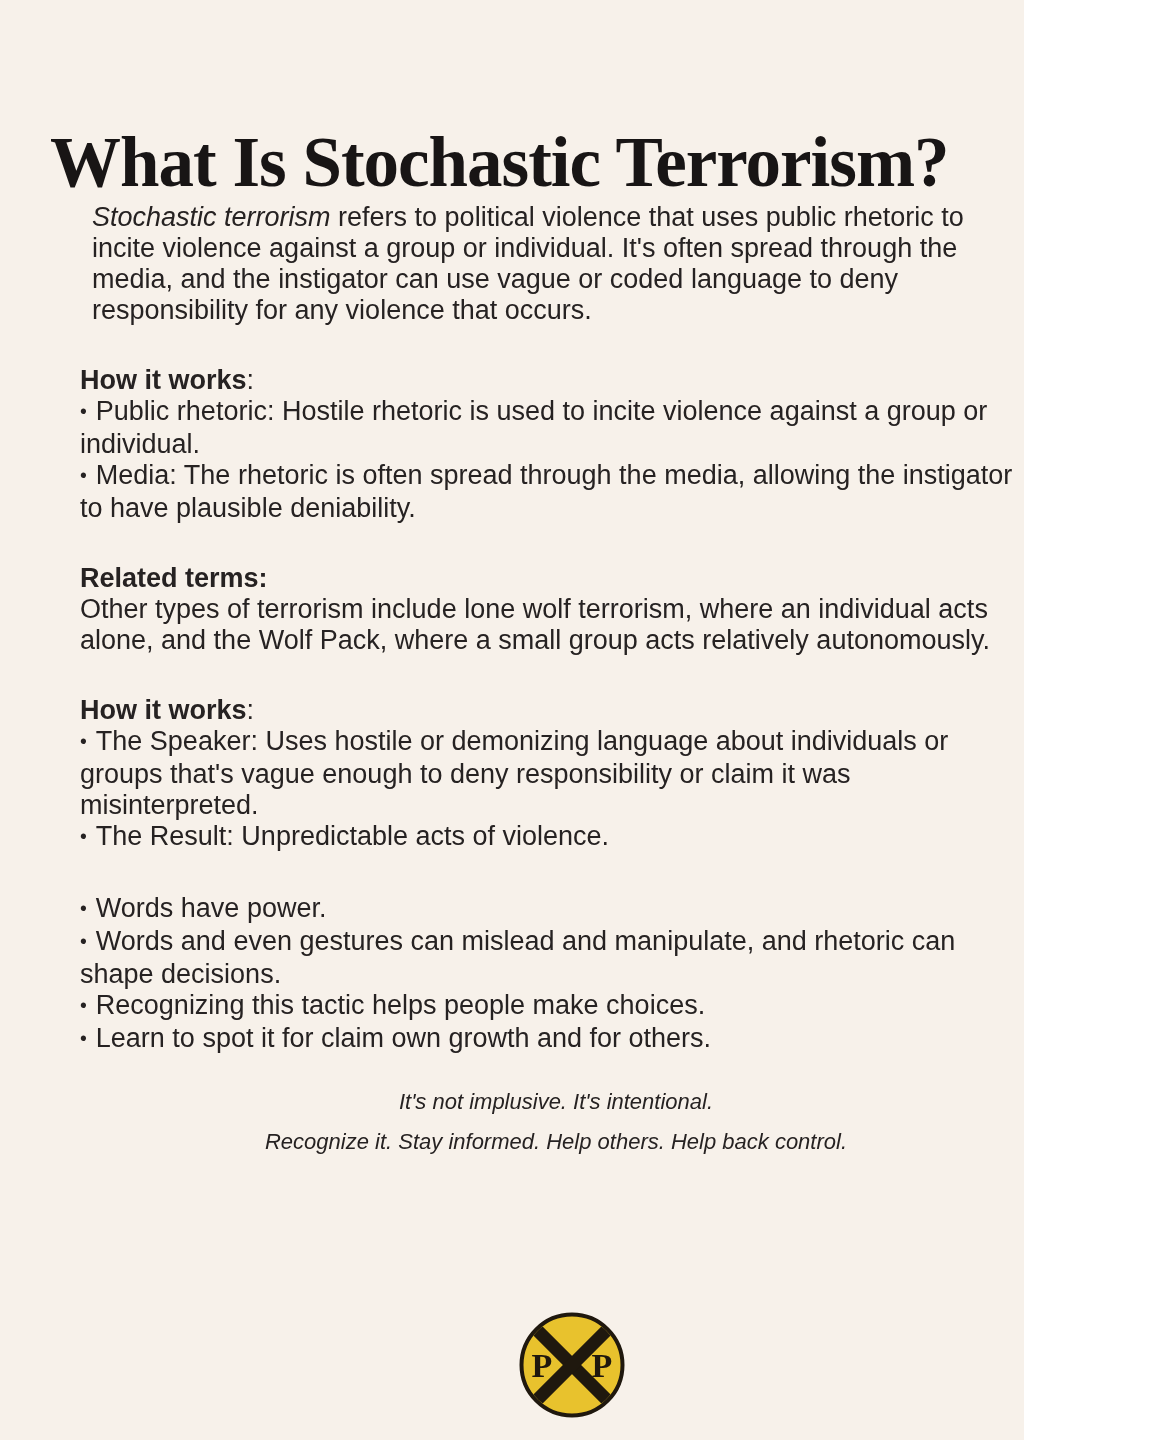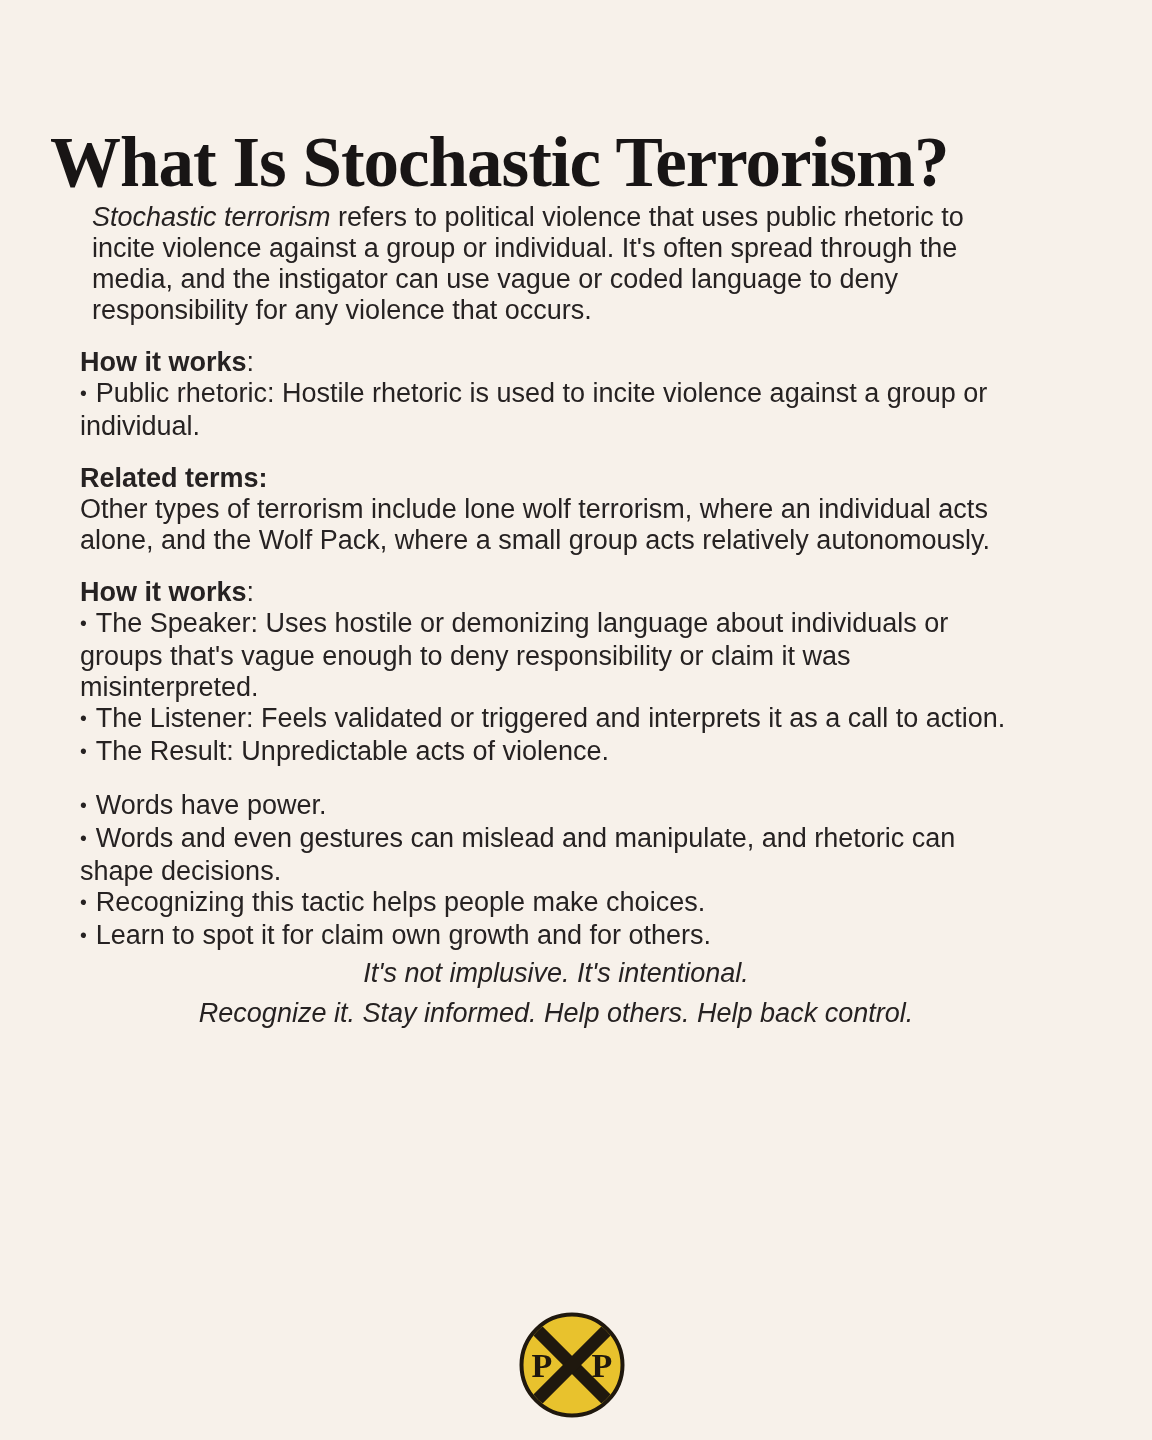--- a/index.html
+++ b/index.html
@@ -1,18 +1,18 @@
 <!DOCTYPE html>
 <html style="--bg: #f7f1ea; --ink: #262222; --title-ink: #181515;"><head>
 <meta charset="utf-8">
 <style>
   html, body { margin: 0; padding: 0; }
   .page {
     position: relative;
-    width: 1152px;
+    width: 1024px;
     height: 1440px;
     background: var(--bg, #f7f1ea);
     color: var(--ink, #262222);
     font-family: "Liberation Sans", sans-serif;
     overflow: hidden;
   }
   .title {
     position: absolute;
     top: 76px;
     left: 50px;
@@ -26,35 +26,36 @@
     color: var(--title-ink, #181515);
   }
   .content {
     position: absolute;
     top: 190px;
     left: 80px;
     width: 952px;
     font-size: 27px;
     line-height: 31px;
   }
-  .section { margin-top: 21px; }
+  .section { margin-top: 39px; }
   .b { font-weight: 700; }
   .italic { font-style: italic; }
   .bullet-line { }
   .dot {
     display: inline-block;
     font-size: 0.72em;
     margin-right: 9px;
     position: relative;
     top: -2px;
   }
   .footer {
+    margin-top: 26px;
     text-align: center;
     font-style: italic;
-    font-size: 27px;
+    font-size: 22px;
     line-height: 40px;
   }
   .logo-wrap {
     position: absolute;
     top: 1312px;
     left: 572px;
     transform: translateX(-50%);
   }
 </style>
 </head>
@@ -64,31 +65,31 @@
 
   <h1 class="title">What Is Stochastic Terrorism?</h1>
 
   <div class="content">
 
     <p class="intro" style="margin:12px;"><span class="italic">Stochastic terrorism</span><span> refers to political violence that uses public rhetoric to incite violence against a group or individual. It's often spread through the media, and the instigator can use vague or coded language to deny responsibility for any violence that occurs.</span></p>
 
     <div class="section">
       <div class="heading"><span class="b">How it works</span><span>:</span></div>
       <div class="bullet-line"><span class="dot">•</span><span>Public rhetoric: Hostile rhetoric is used to incite violence against a group or individual.</span></div>
+      <div class="bullet-line"><span class="dot">•</span><span>Media: The rhetoric is often spread through the media, allowing the instigator to have plausible deniability.</span></div>
     </div>
 
     <div class="section">
       <div class="heading"><span class="b">Related terms:</span><span></span></div>
       <div>Other types of terrorism include lone wolf terrorism, where an individual acts alone, and the Wolf Pack, where a small group acts relatively autonomously.</div>
     </div>
 
     <div class="section">
       <div class="heading"><span class="b">How it works</span><span>:</span></div>
       <div class="bullet-line"><span class="dot">•</span><span>The Speaker: Uses hostile or demonizing language about individuals or groups that's vague enough to deny responsibility or claim it was misinterpreted.</span></div>
-      <div class="bullet-line"><span class="dot">•</span><span>The Listener: Feels validated or triggered and interprets it as a call to action.</span></div>
       <div class="bullet-line"><span class="dot">•</span><span>The Result: Unpredictable acts of violence.</span></div>
     </div>
 
     <div class="section">
       <div class="bullet-line"><span class="dot">•</span><span>Words have power.</span></div>
       <div class="bullet-line"><span class="dot">•</span><span>Words and even gestures can mislead and manipulate, and rhetoric can shape decisions.</span></div>
       <div class="bullet-line"><span class="dot">•</span><span>Recognizing this tactic helps people make choices.</span></div>
       <div class="bullet-line"><span class="dot">•</span><span>Learn to spot it for claim own growth and for others.</span></div>
     </div>
 

